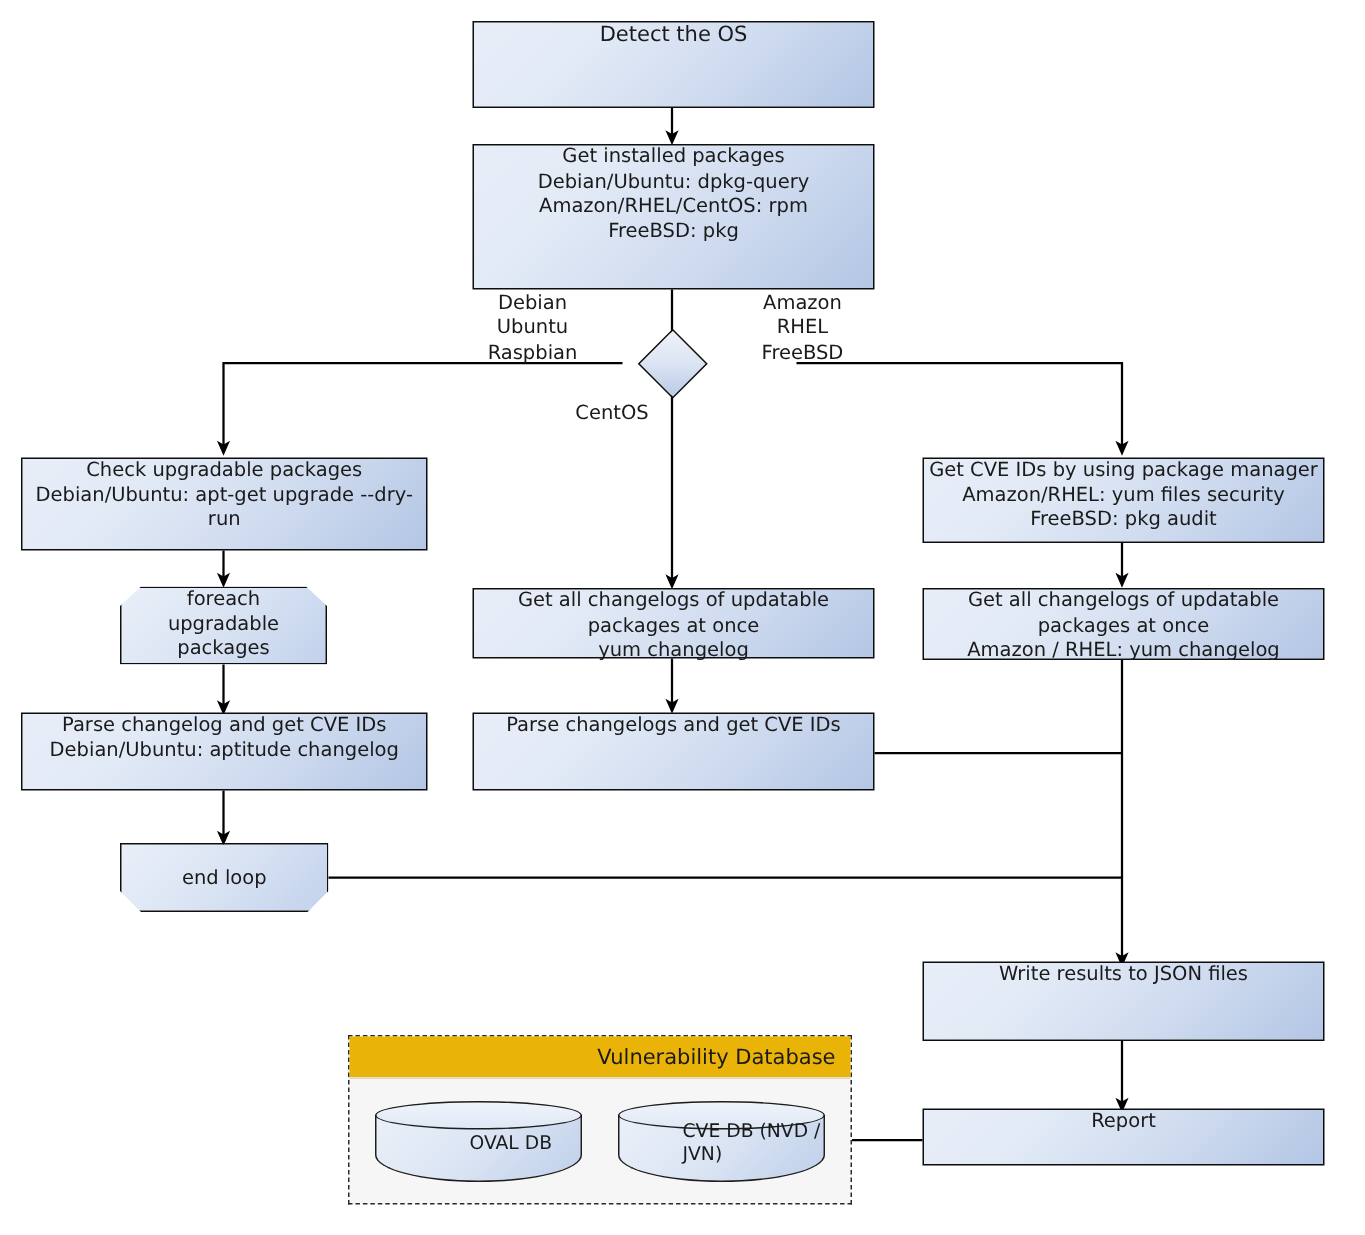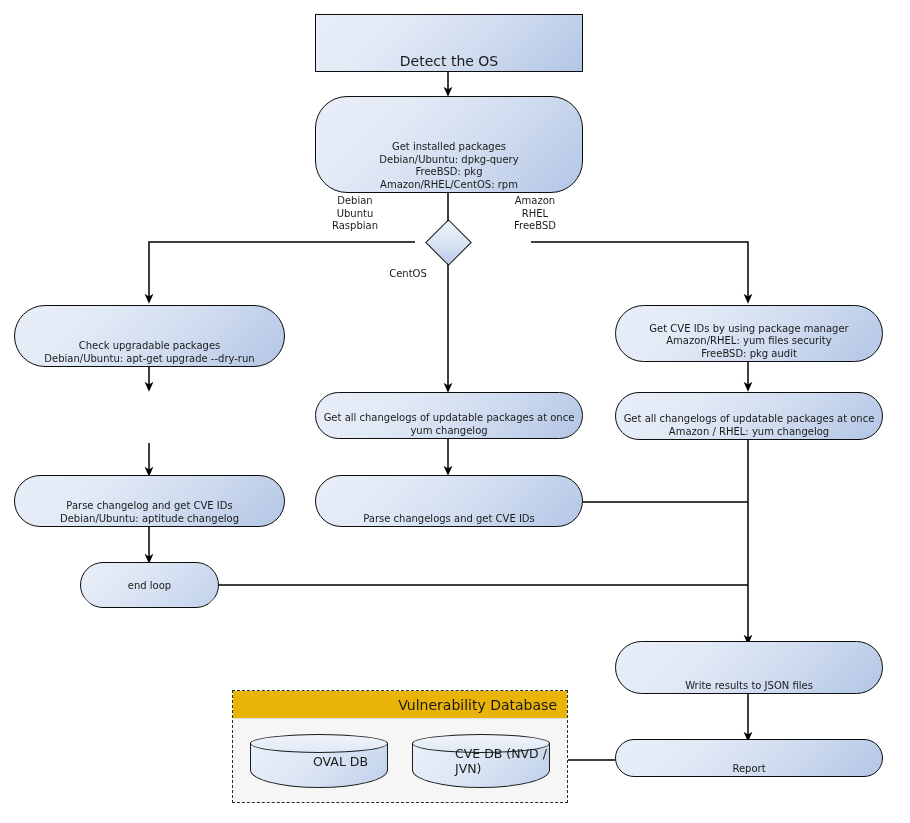--- a/index.html
+++ b/index.html
@@ -10,21 +10,21 @@
     color:#1a1a1a;overflow:hidden;position:relative;
   }
   #canvas{position:absolute;left:0;top:0;width:910px;height:823px;}
   svg.lines{position:absolute;left:0;top:0;width:910px;height:823px;pointer-events:none;}
 
   .node{position:absolute;box-sizing:border-box;}
 
   .proc{
     border:1.3px solid #0d0d0d;
     background:linear-gradient(135deg,#e8eef8 0%,#e2eaf6 28%,#cfdbef 62%,#b3c6e5 100%);
-    display:flex;align-items:flex-end;justify-content:center;
+    display:flex;align-items:flex-start;justify-content:center;
     text-align:center;line-height:1.28;
   }
   .proc .txt{white-space:nowrap;}
 
   .diamond{
     background:linear-gradient(135deg,#eef2fa 0%,#dbe4f3 50%,#b9cbe8 100%);
     border:1.3px solid #0d0d0d;
     transform:rotate(45deg);
   }
 
@@ -64,21 +64,21 @@
   }
   .cyl .ctop{
     position:absolute;left:0;right:0;top:0;height:19px;
     background:linear-gradient(180deg,#f0f4fb 0%,#dfe8f5 100%);
     border:1.3px solid #1d1d1d;border-radius:50%;box-sizing:border-box;
   }
   .cyl .clabel{
     position:absolute;left:0;right:0;top:0;bottom:0;
     display:flex;align-items:center;justify-content:center;
   }
-  .f13{font-size:10px;border-radius:32px;}
+  .f13{font-size:13px;}
   .f12{font-size:12.5px;padding-left:43px;}
   .f14{font-size:14px;}
 </style>
 </head>
 <body>
 
 <div id="canvas">
 
   <svg class="lines" viewBox="0 0 910 823" xmlns="http://www.w3.org/2000/svg">
     <defs>
@@ -119,42 +119,48 @@
   </svg>
 
   <div class="node proc f14" style="left:315px;top:14px;width:268px;height:58px;">
     <span class="txt">Detect the OS</span>
   </div>
 
   <div class="node proc f13" style="left:315px;top:96px;width:268px;height:97px;">
     <div>
       <div>Get installed packages</div>
       <div>Debian/Ubuntu: dpkg-query</div>
+      <div>Amazon/RHEL/CentOS: rpm</div>
       <div>FreeBSD: pkg</div>
-      <div>Amazon/RHEL/CentOS: rpm</div>
     </div>
   </div>
 
   <div class="node diamond" style="left:432px;top:226px;width:33px;height:33px;"></div>
 
   <div class="label f13" style="left:300px;top:195px;width:110px;">Debian
 Ubuntu
 Raspbian</div>
   <div class="label f13" style="left:480px;top:195px;width:110px;">Amazon
 RHEL
 FreeBSD</div>
   <div class="label f13" style="left:368px;top:268px;width:80px;">CentOS</div>
 
   <div class="node proc f13" style="left:14px;top:305px;width:271px;height:62px;">
     <div>
       <div>Check upgradable packages</div>
       <div>Debian/Ubuntu: apt-get upgrade --dry-run</div>
     </div>
   </div>
 
+  <div class="node loopstart f13" style="left:80px;top:391px;width:138px;height:52px;">
+    <div>
+      <div>foreach</div>
+      <div>upgradable  packages</div>
+    </div>
+  </div>
 
   <div class="node proc f13" style="left:14px;top:475px;width:271px;height:52px;">
     <div>
       <div>Parse changelog and get  CVE IDs</div>
       <div>Debian/Ubuntu: aptitude changelog</div>
     </div>
   </div>
 
   <div class="node loopend f13" style="left:80px;top:562px;width:139px;height:46px;">
     <span>end loop</span>

